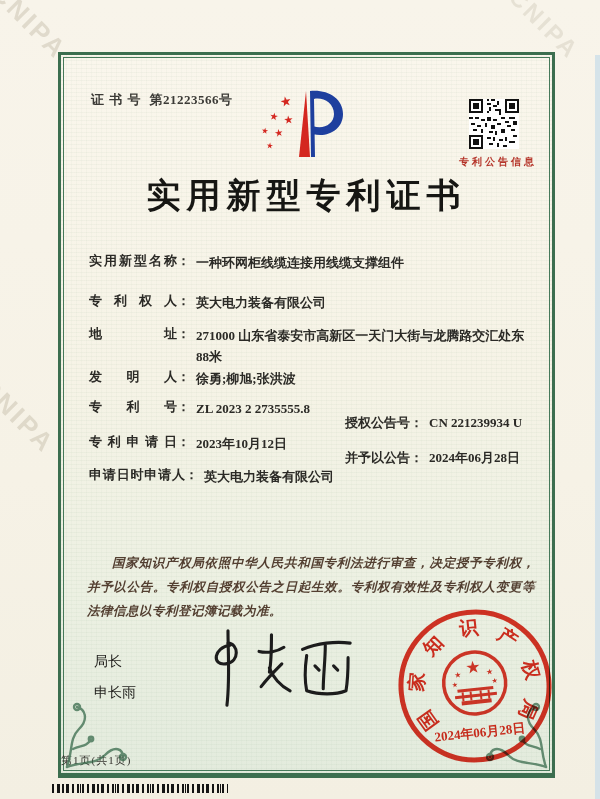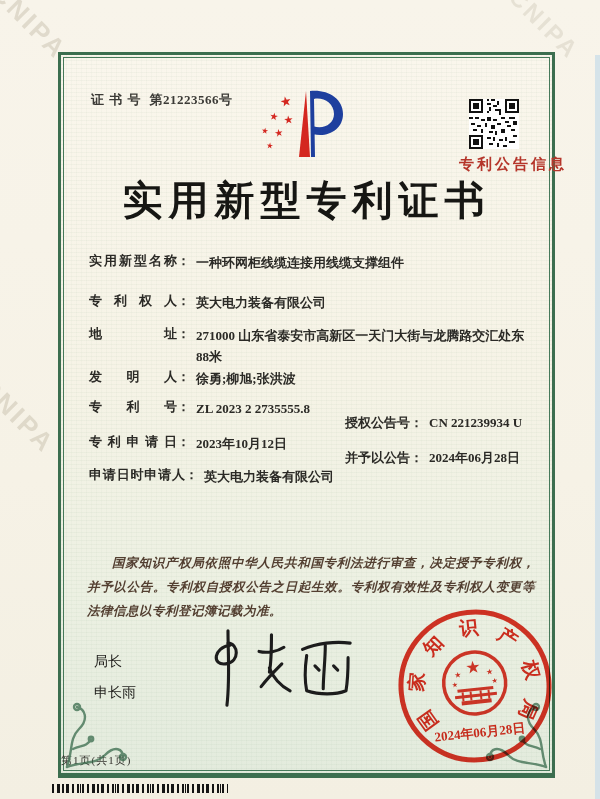--- a/index.html
+++ b/index.html
@@ -32,23 +32,23 @@
 
   .abs { position:absolute; }
 
   .cert-no { left:30px; top:36px; font-size:13px; font-weight:600; color:#3b3a36; letter-spacing:1px; }
   .cert-no .num { margin-left:8px; letter-spacing:0.5px; }
 
   .logo { left:192px; top:32px; width:112px; height:74px; }
 
   .qr-wrap { left:398px; top:44px; width:70px; text-align:center; }
   .qr { width:50px; height:50px; margin:0 auto; display:block; }
-  .qr-caption { margin-top:6px; font-size:15px; color:#b5352a; letter-spacing:3px; font-weight:bold; white-space:nowrap; }
-
-  .title { left:0; top:118px; width:100%; text-align:center; font-size:40px; font-weight:bold;
+  .qr-caption { margin-top:6px; font-size:10px; color:#b5352a; letter-spacing:3px; font-weight:bold; white-space:nowrap; }
+
+  .title { left:0; top:118px; width:100%; text-align:center; font-size:34px; font-weight:bold;
            color:#161613; letter-spacing:6px; }
 
   .row { position:absolute; left:28px; width:452px; font-size:13px; font-weight:600; color:#2b2a26; }
   .lbl { display:inline-block; width:88px; text-align:justify; text-align-last:justify; vertical-align:top; }
   .lbl.wide { width:96px; }
   .colon { margin-right:6px; vertical-align:top; }
   .val { display:inline-block; vertical-align:top; max-width:340px; line-height:1.65; }
   .val.addr { max-width:334px; }
   .rgrp { position:absolute; left:256px; top:16px; white-space:nowrap;text-align:center; }
   .r0{top:197px}.r1{top:237px}.r2{top:270px}.r3{top:313px}.r4{top:343px}

